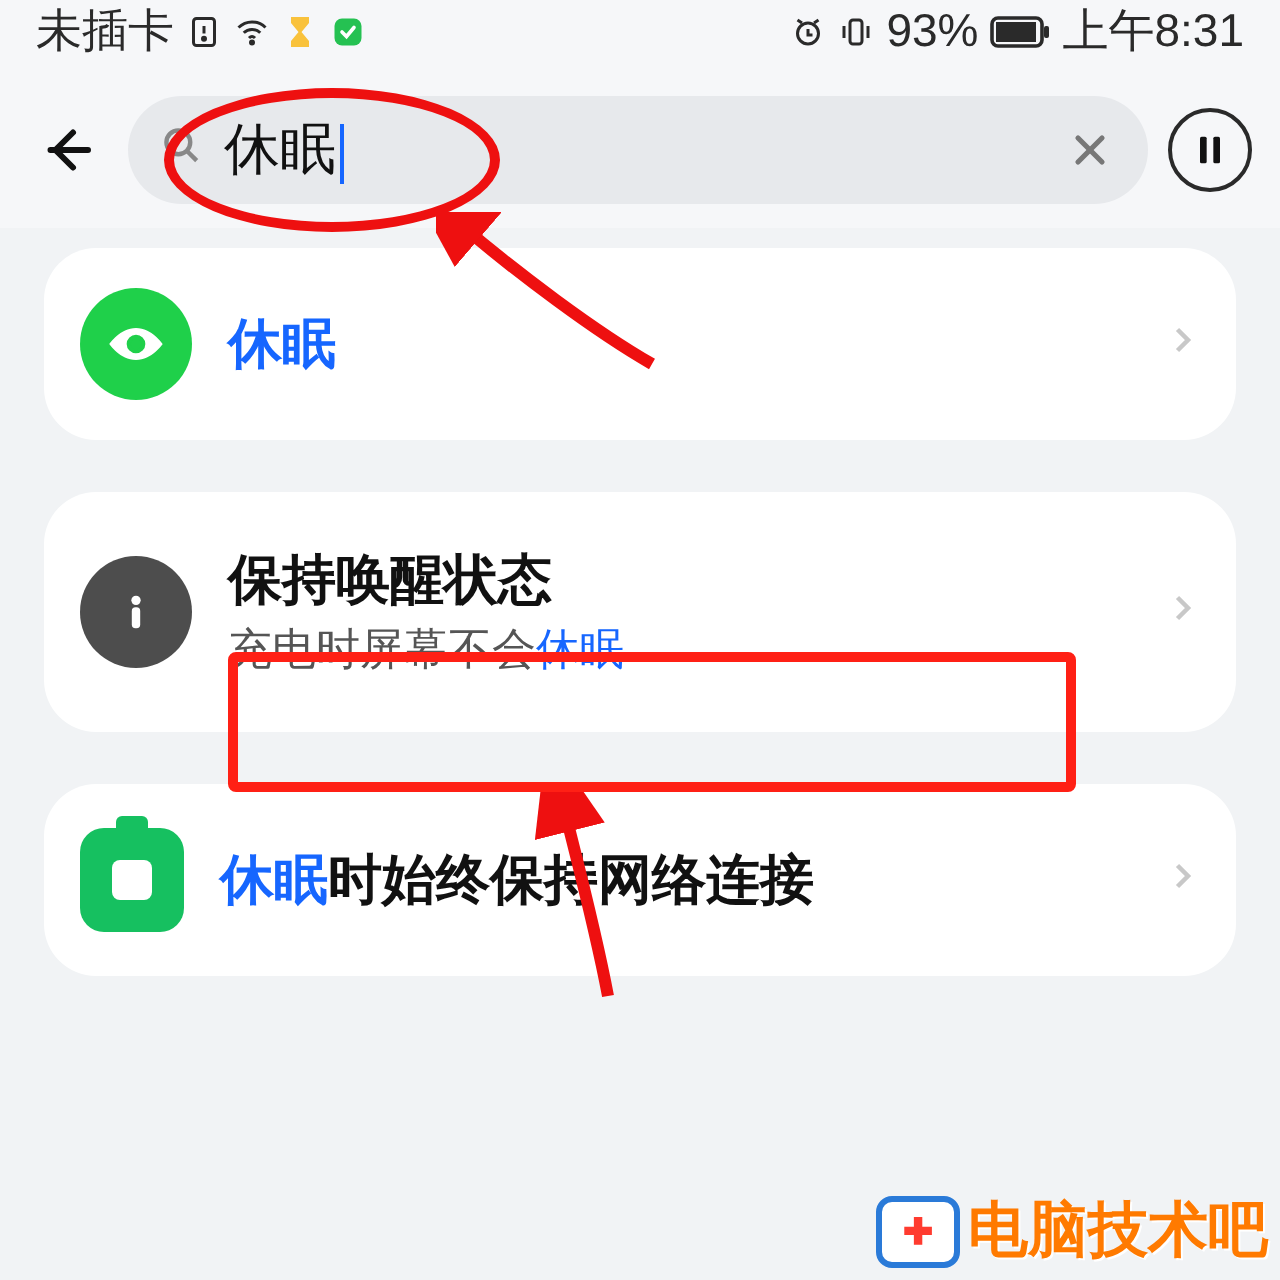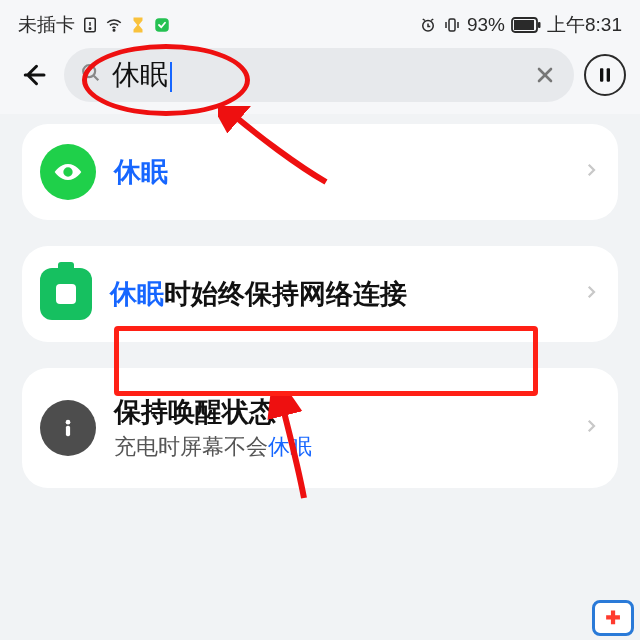--- a/index.html
+++ b/index.html
@@ -7,24 +7,24 @@
     width: 640px;
     height: 640px;
     background: #f1f3f5;
     font-family: -apple-system, "Segoe UI", sans-serif;
     overflow: hidden;
     position: relative;
   }
   .statusbar {
     height: 38px;
     display: flex;
-    align-items: flex-end;
+    align-items: flex-start;
     justify-content: space-between;
     padding: 0 18px;
-    font-size: 19px;
+    font-size: 23px;
     color: #2a2a2a;
     background: #f6f7f9;
   }
   .sb-left, .sb-right { display: flex; align-items: center; gap: 6px; }
   .sb-item { display: inline-flex; align-items: center; }
   .sb-ico { width: 18px; height: 18px; }
   .search-row {
     display: flex;
     align-items: center;
     padding: 10px 14px 12px 14px;
@@ -220,49 +220,49 @@
         <span class="hl">休眠</span><span></span>
       </div>
     </div>
     <span>
       <svg class="chev" viewBox="0 0 24 24" fill="none" stroke="currentColor" stroke-width="3">
           <path d="M9 5l7 7-7 7"></path>
         </svg>
     </span>
   </div>
 
-  <div class="card">
-    <div class="lead-sq ico-batt">
-      <div class="ico-inner-white"></div>
-    </div>
-    <div class="card-body">
-      <div class="title-line">
-        <span class="hl">休眠</span><span>时始终保持网络连接</span>
-      </div>
-    </div>
-    <span>
-      <svg class="chev" viewBox="0 0 24 24" fill="none" stroke="currentColor" stroke-width="3">
-          <path d="M9 5l7 7-7 7"></path>
-        </svg>
-    </span>
-  </div>
-
   <div class="card tall">
     <div class="lead-ico ico-info">
       <svg viewBox="0 0 24 24" width="28" height="28" fill="#fff">
           <circle cx="12" cy="7" r="2"></circle>
           <rect x="10.2" y="10" width="3.6" height="9" rx="1.6"></rect>
         </svg>
     </div>
     <div class="card-body">
       <div class="title-line">
         <span class="hl"></span><span>保持唤醒状态</span>
       </div>
       <div class="sub-line">
         <span>充电时屏幕不会</span><span class="hl">休眠</span><span></span>
+      </div>
+    </div>
+    <span>
+      <svg class="chev" viewBox="0 0 24 24" fill="none" stroke="currentColor" stroke-width="3">
+          <path d="M9 5l7 7-7 7"></path>
+        </svg>
+    </span>
+  </div>
+
+  <div class="card">
+    <div class="lead-sq ico-batt">
+      <div class="ico-inner-white"></div>
+    </div>
+    <div class="card-body">
+      <div class="title-line">
+        <span class="hl">休眠</span><span>时始终保持网络连接</span>
       </div>
     </div>
     <span>
       <svg class="chev" viewBox="0 0 24 24" fill="none" stroke="currentColor" stroke-width="3">
           <path d="M9 5l7 7-7 7"></path>
         </svg>
     </span>
   </div>
 
 </div>
@@ -284,13 +284,14 @@
   <defs>
       <marker id="ah2" markerWidth="10" markerHeight="10" refX="2" refY="3" orient="auto">
     <path d="M0,0 L0,6 L8,3 z" fill="#ee1010"></path>
       </marker>
     </defs>
   <path d="M42 102 C 36 70, 28 40, 20 8" stroke="#ee1010" stroke-width="6" fill="none" marker-end="url(#ah2)"></path>
 </svg>
 
 <div class="watermark">
   <div class="logo">✚</div>
+  <span>电脑技术吧</span>
 </div>
 
 </body></html>

